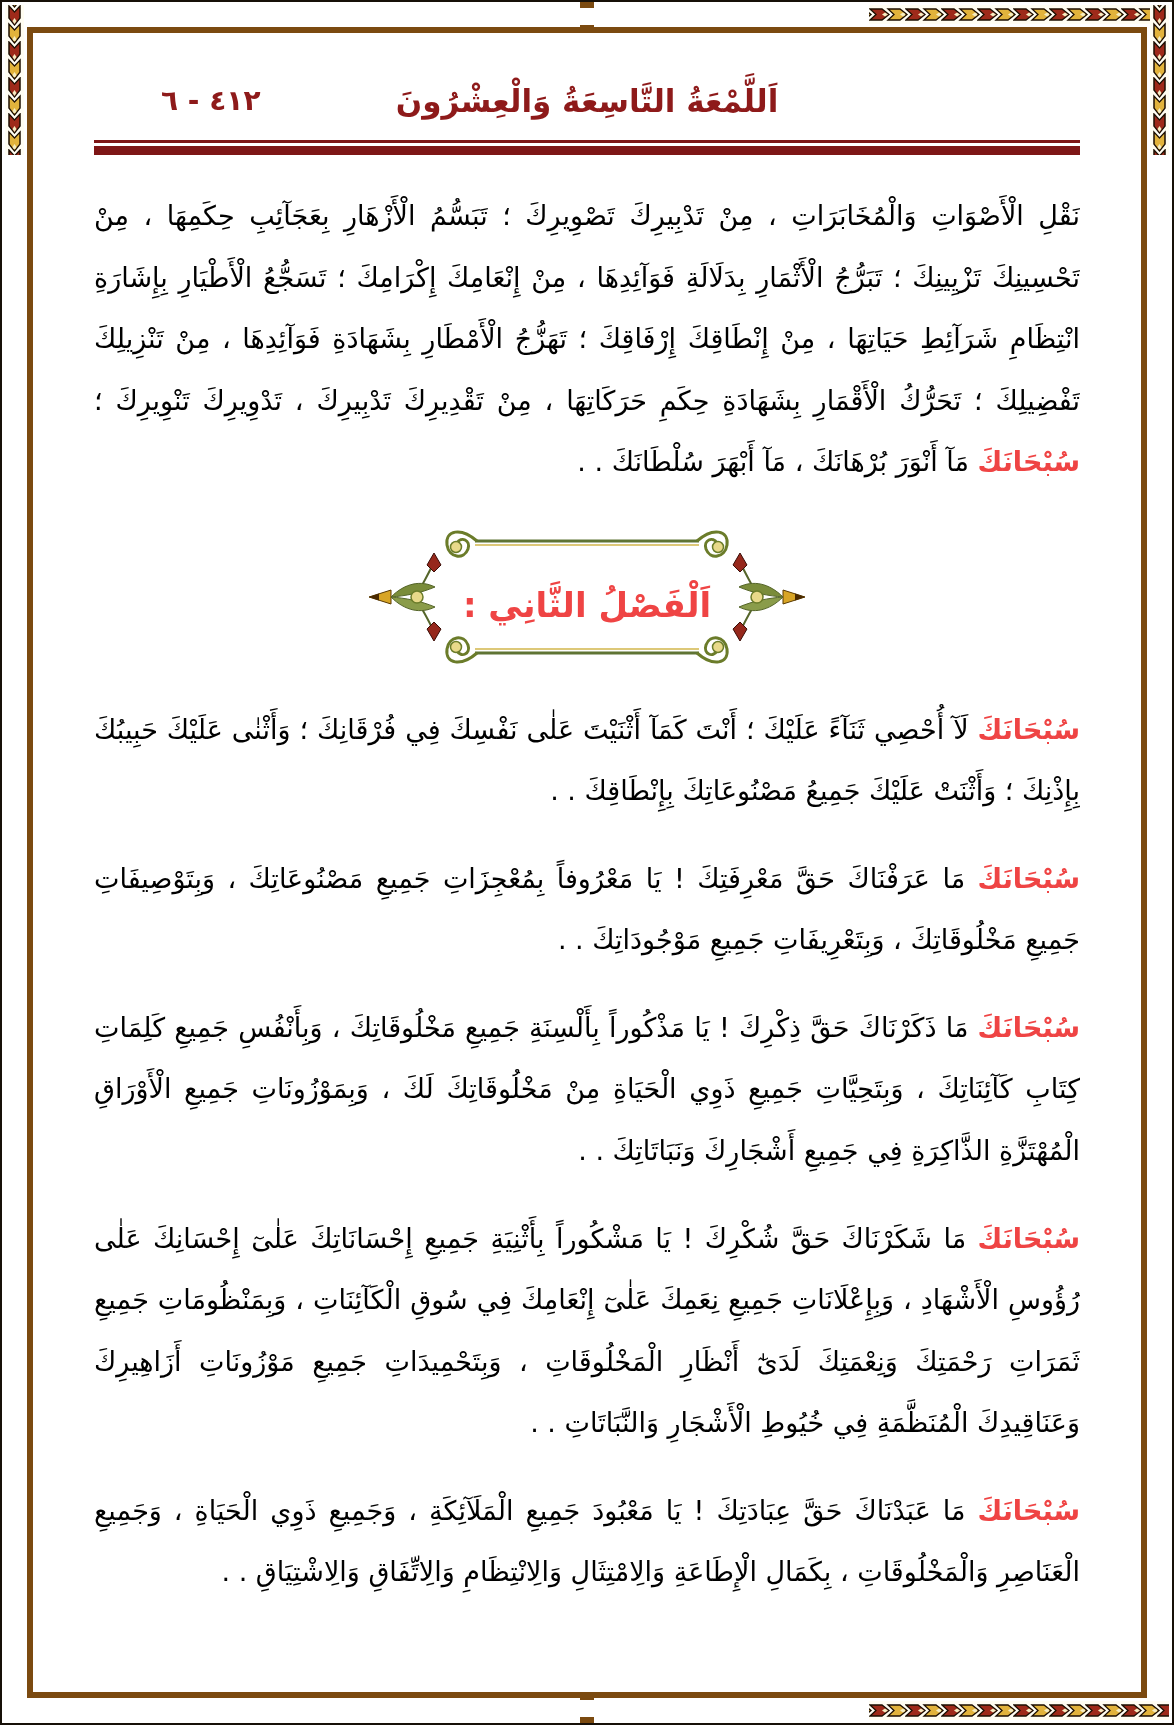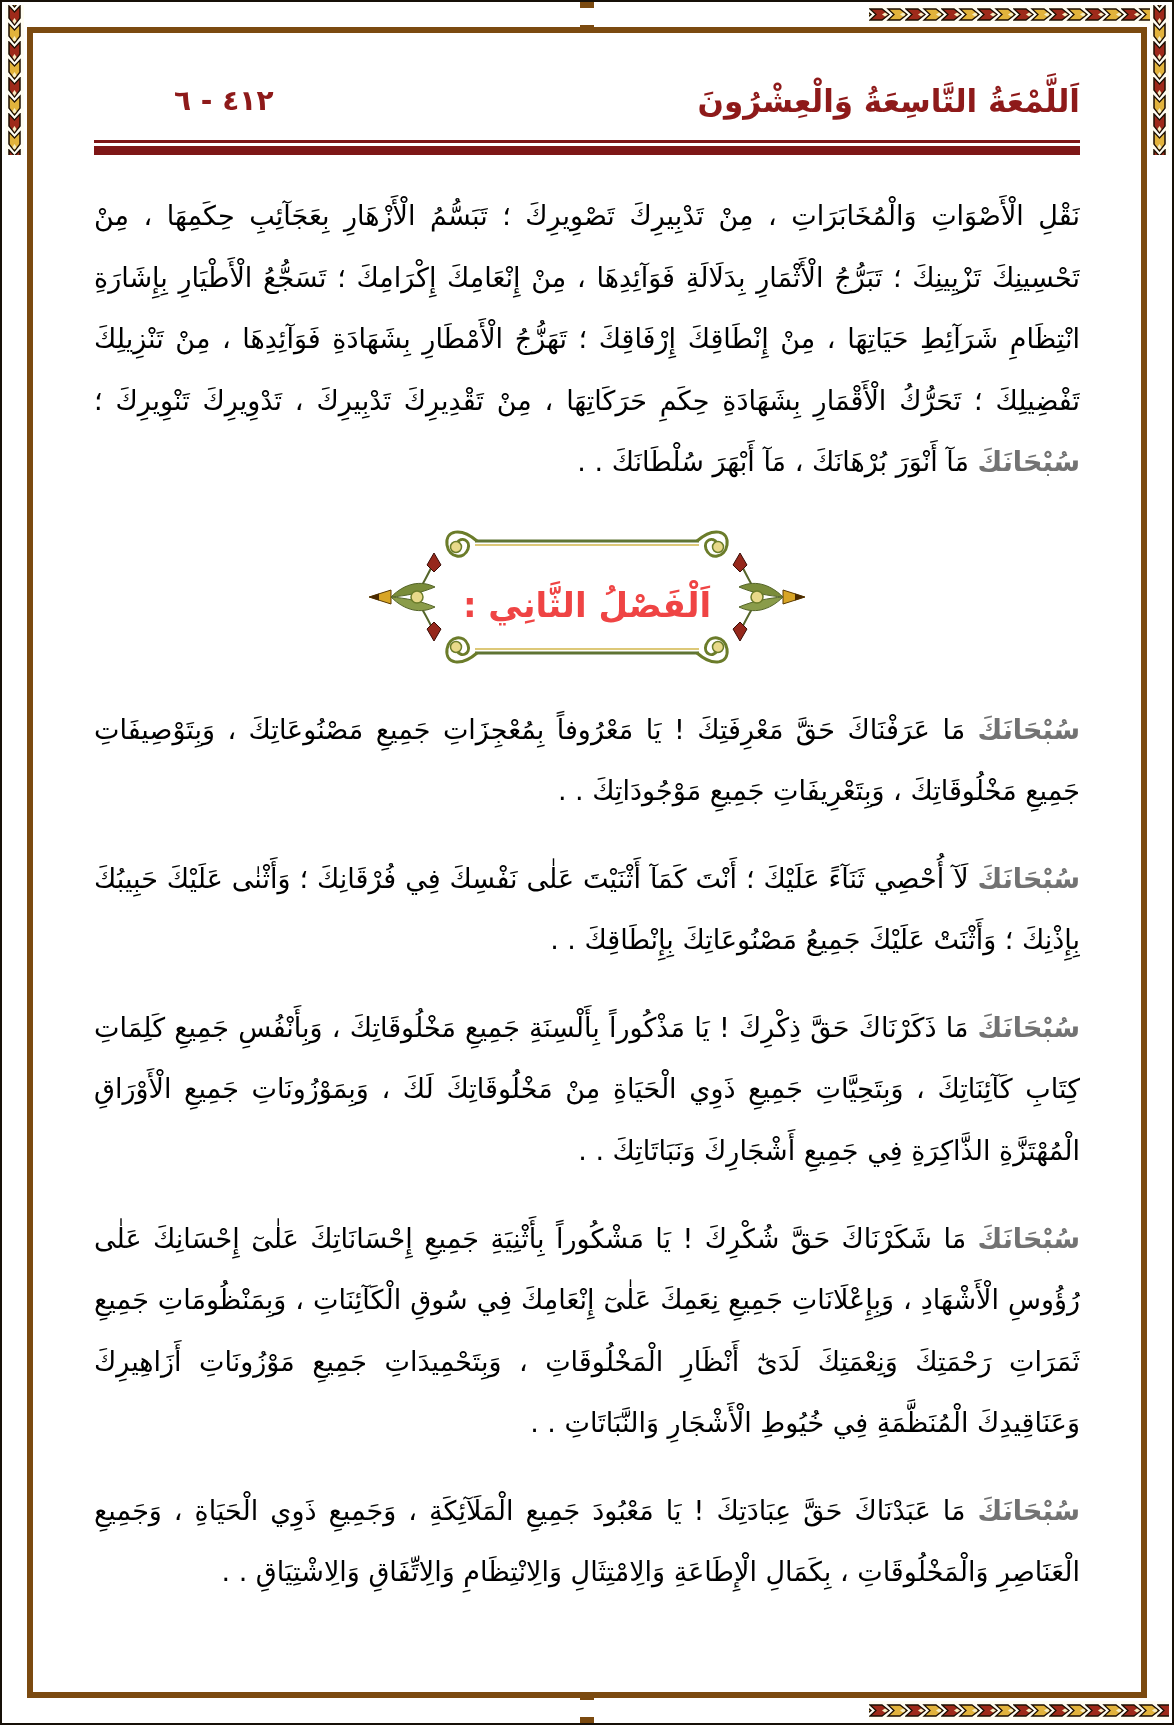--- a/index.html
+++ b/index.html
@@ -21,42 +21,42 @@
   .notch{position:absolute;left:50%;transform:translateX(-50%);width:14px;height:6px;background:#7b4a10;}
   .notch.t1{top:2px}.notch.t2{top:25px}.notch.b1{bottom:2px}.notch.b2{bottom:25px}
 
   
   .content{
     position:absolute;top:44px;left:94px;right:94px;bottom:40px;
     overflow:hidden;
   }
   .page-header{position:relative;margin-top:26px;height:62px;}
   .page-title{
-    color:#8e1a1a;font-weight:bold;
+    text-align:center;color:#8e1a1a;font-weight:bold;
     font-size:31px;line-height:62px;
   }
   .page-number{
     position:absolute;top:0;left:auto;right:auto;
     color:#8e1a1a;font-weight:bold;font-size:28px;line-height:62px;
     inset-inline-start:auto;inset-inline-end:40px; 
   }
   
-  .page-number{left:80px;right:auto;}
+  .page-number{left:67px;right:auto;}
 
   .header-divider{margin:8px 0 30px 0;}
   .header-divider .thin{height:3px;background:#7e1616;margin-bottom:3px;}
   .header-divider .thick{height:9px;background:#7e1616;}
 
   .text-body{direction:rtl;}
   .para{
     margin:0 0 26px 0;
     font-size:27px;line-height:2.28;
     color:#000;text-align:justify;
   }
-  .red-word{color:#737373;font-weight:bold;}
+  .red-word{color:#ef4444;font-weight:bold;}
 
   
   .ornament-wrap{position:relative;width:460px;height:158px;margin:6px auto 22px auto;}
   .ornament-wrap svg{position:absolute;inset:0;}
   .section-title{
     position:absolute;inset:0;display:flex;align-items:center;justify-content:center;
     color:#ef4444;font-weight:bold;font-size:34px;padding-top:14px;
   }
 </style>
 </head>
@@ -182,23 +182,23 @@
           <use href="#curl" transform="translate(460,0) scale(-1,1)"></use>
           <use href="#curl" transform="translate(0,156) scale(1,-1)"></use>
           <use href="#curl" transform="translate(460,156) scale(-1,-1)"></use>
 
           <use href="#flourish"></use>
           <use href="#flourish" transform="translate(460,0) scale(-1,1)"></use>
         </svg>
         <div class="section-title">اَلْفَصْلُ الثَّانِي :</div>
       </div>
 
+      <p class="para"><span></span><span class="red-word">سُبْحَانَكَ</span><span> لَآ أُحْصِي ثَنَآءً عَلَيْكَ ؛ أَنْتَ كَمَآ أَثْنَيْتَ عَلٰى نَفْسِكَ فِي فُرْقَانِكَ ؛ وَأَثْنٰى عَلَيْكَ حَبِيبُكَ بِإِذْنِكَ ؛ وَأَثْنَتْ عَلَيْكَ جَمِيعُ مَصْنُوعَاتِكَ بِإِنْطَاقِكَ . .</span></p>
+
       <p class="para"><span></span><span class="red-word">سُبْحَانَكَ</span><span> مَا عَرَفْنَاكَ حَقَّ مَعْرِفَتِكَ ! يَا مَعْرُوفاً بِمُعْجِزَاتِ جَمِيعِ مَصْنُوعَاتِكَ ، وَبِتَوْصِيفَاتِ جَمِيعِ مَخْلُوقَاتِكَ ، وَبِتَعْرِيفَاتِ جَمِيعِ مَوْجُودَاتِكَ . .</span></p>
-
-      <p class="para"><span></span><span class="red-word">سُبْحَانَكَ</span><span> لَآ أُحْصِي ثَنَآءً عَلَيْكَ ؛ أَنْتَ كَمَآ أَثْنَيْتَ عَلٰى نَفْسِكَ فِي فُرْقَانِكَ ؛ وَأَثْنٰى عَلَيْكَ حَبِيبُكَ بِإِذْنِكَ ؛ وَأَثْنَتْ عَلَيْكَ جَمِيعُ مَصْنُوعَاتِكَ بِإِنْطَاقِكَ . .</span></p>
 
       <p class="para"><span></span><span class="red-word">سُبْحَانَكَ</span><span> مَا ذَكَرْنَاكَ حَقَّ ذِكْرِكَ ! يَا مَذْكُوراً بِأَلْسِنَةِ جَمِيعِ مَخْلُوقَاتِكَ ، وَبِأَنْفُسِ جَمِيعِ كَلِمَاتِ كِتَابِ كَآئِنَاتِكَ ، وَبِتَحِيَّاتِ جَمِيعِ ذَوِي الْحَيَاةِ مِنْ مَخْلُوقَاتِكَ لَكَ ، وَبِمَوْزُونَاتِ جَمِيعِ الْأَوْرَاقِ الْمُهْتَزَّةِ الذَّاكِرَةِ فِي جَمِيعِ أَشْجَارِكَ وَنَبَاتَاتِكَ . .</span></p>
 
       <p class="para"><span></span><span class="red-word">سُبْحَانَكَ</span><span> مَا شَكَرْنَاكَ حَقَّ شُكْرِكَ ! يَا مَشْكُوراً بِأَثْنِيَةِ جَمِيعِ إِحْسَانَاتِكَ عَلٰىٓ إِحْسَانِكَ عَلٰى رُؤُوسِ الْأَشْهَادِ ، وَبِإِعْلَانَاتِ جَمِيعِ نِعَمِكَ عَلٰىٓ إِنْعَامِكَ فِي سُوقِ الْكَآئِنَاتِ ، وَبِمَنْظُومَاتِ جَمِيعِ ثَمَرَاتِ رَحْمَتِكَ وَنِعْمَتِكَ لَدَىٰٓ أَنْظَارِ الْمَخْلُوقَاتِ ، وَبِتَحْمِيدَاتِ جَمِيعِ مَوْزُونَاتِ أَزَاهِيرِكَ وَعَنَاقِيدِكَ الْمُنَظَّمَةِ فِي خُيُوطِ الْأَشْجَارِ وَالنَّبَاتَاتِ . .</span></p>
 
 
       <p class="para"><span></span><span class="red-word">سُبْحَانَكَ</span><span> مَا عَبَدْنَاكَ حَقَّ عِبَادَتِكَ ! يَا مَعْبُودَ جَمِيعِ الْمَلَآئِكَةِ ، وَجَمِيعِ ذَوِي الْحَيَاةِ ، وَجَمِيعِ الْعَنَاصِرِ وَالْمَخْلُوقَاتِ ، بِكَمَالِ الْإِطَاعَةِ وَالِامْتِثَالِ وَالِانْتِظَامِ وَالِاتِّفَاقِ وَالِاشْتِيَاقِ . .</span></p>
 
     </div>
   </div>

